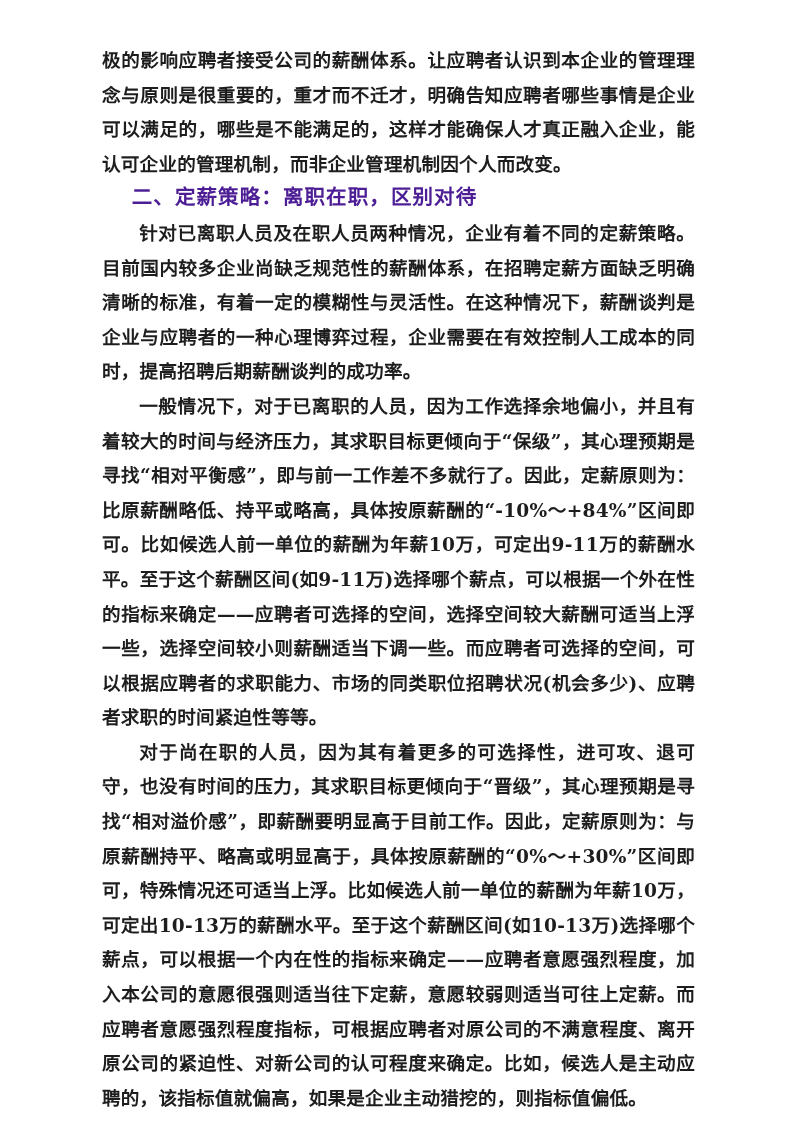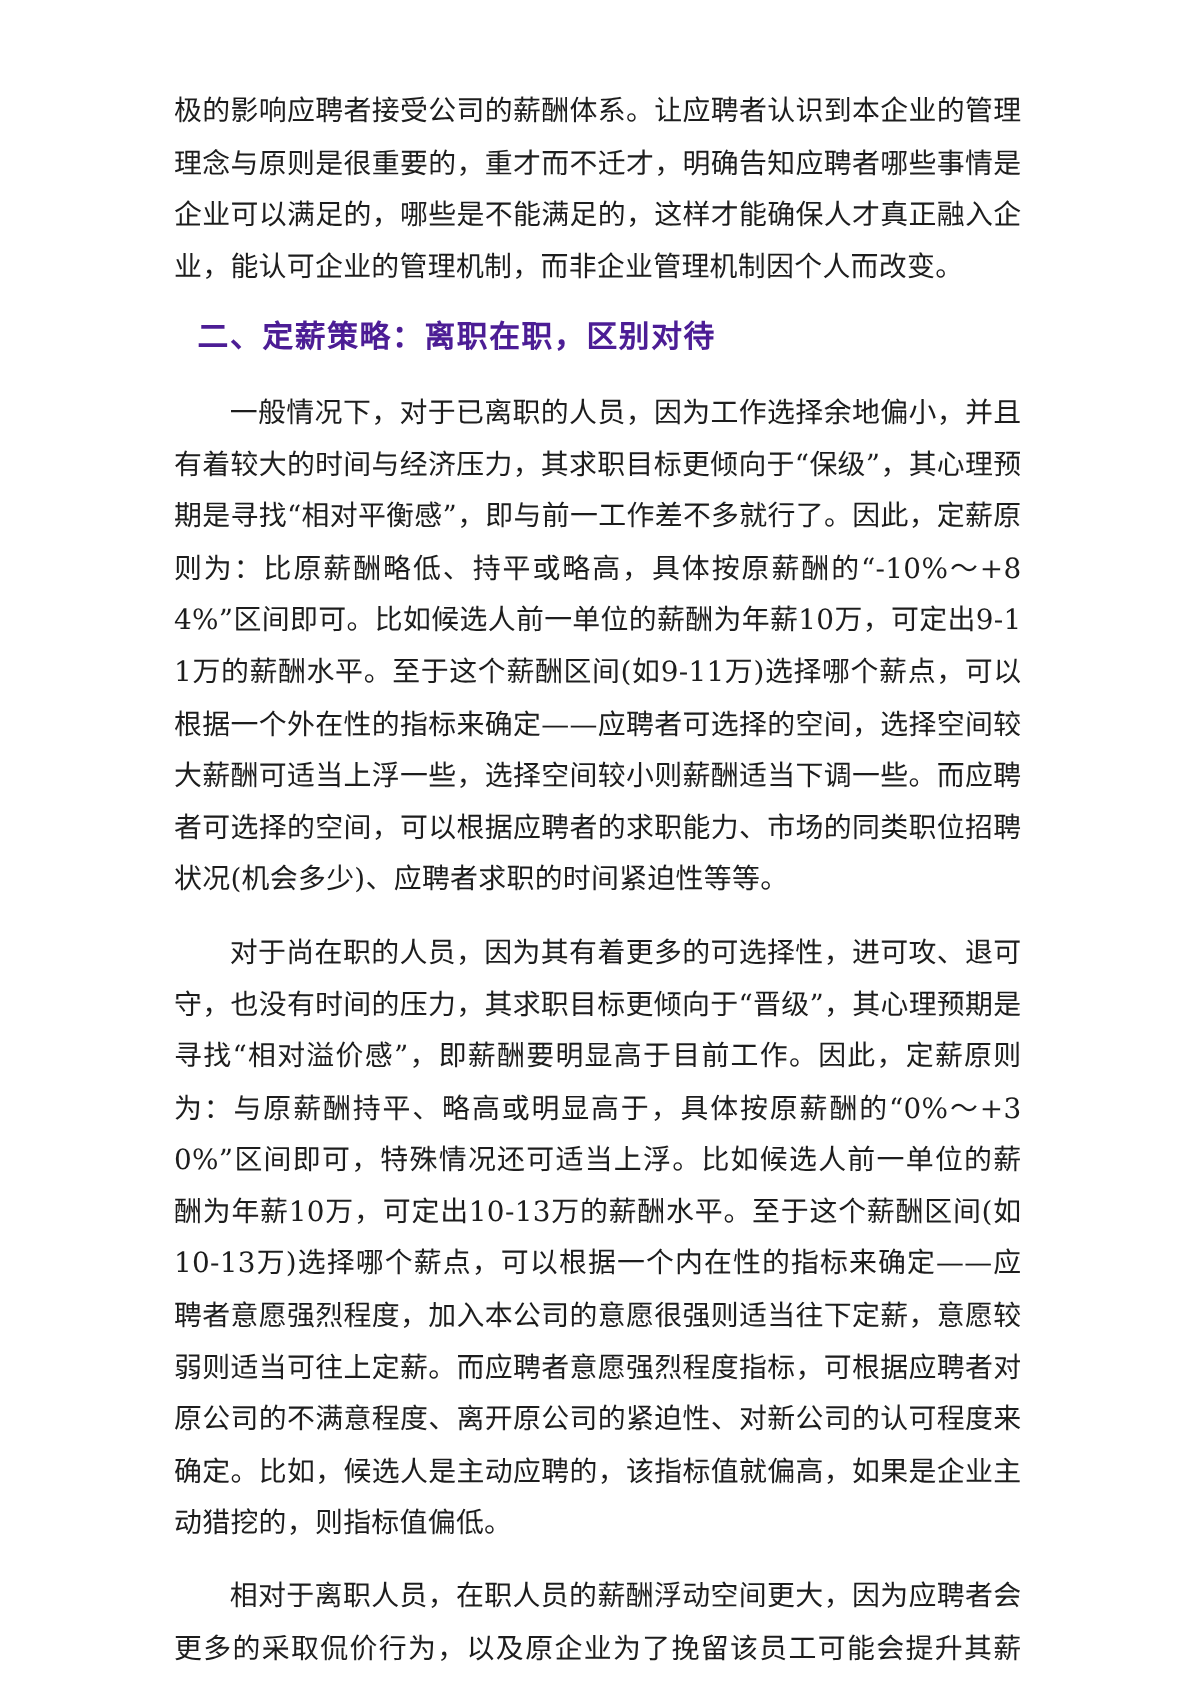--- a/index.html
+++ b/index.html
@@ -26,29 +26,30 @@
 
   .text-column {
     position: absolute;
     left: 102px;
     top: 44px;
     width: 593px;
   }
 
   
   .para {
-    margin: 14px;
+    margin: 0;
     font-size: 18.6px;
     line-height: 34.6px;
     text-align: justify;
     text-justify: inter-ideograph;
     text-indent: 2em;
     letter-spacing: 0.2px;
     color: #1d1d1d;
     word-break: break-all;
+    font-weight: bold;
   }
   .para.no-indent {
     text-indent: 0;
   }
 
   
   .section-heading {
     margin: 0;
     font-size: 20.5px;
     line-height: 34.6px;
@@ -77,20 +78,21 @@
 <body>
 
 <div class="page">
 
   <div class="text-column">
 
     <p class="para no-indent">极的影响应聘者接受公司的薪酬体系。让应聘者认识到本企业的管理理念与原则是很重要的，重才而不迁才，明确告知应聘者哪些事情是企业可以满足的，哪些是不能满足的，这样才能确保人才真正融入企业，能认可企业的管理机制，而非企业管理机制因个人而改变。</p>
 
     <h2 class="section-heading">二、定薪策略：离职在职，区别对待</h2>
 
+    <p class="para">针对已离职人员及在职人员两种情况，企业有着不同的定薪策略。目前国内较多企业尚缺乏规范性的薪酬体系，在招聘定薪方面缺乏明确清晰的标准，有着一定的模糊性与灵活性。在这种情况下，薪酬谈判是企业与应聘者的一种心理博弈过程，企业需要在有效控制人工成本的同时，提高招聘后期薪酬谈判的成功率。</p>
 
     <p class="para">一般情况下，对于已离职的人员，因为工作选择余地偏小，并且有着较大的时间与经济压力，其求职目标更倾向于“保级”，其心理预期是寻找“相对平衡感”，即与前一工作差不多就行了。因此，定薪原则为：比原薪酬略低、持平或略高，具体按原薪酬的“-10%～+84%”区间即可。比如候选人前一单位的薪酬为年薪10万，可定出9-11万的薪酬水平。至于这个薪酬区间(如9-11万)选择哪个薪点，可以根据一个外在性的指标来确定——应聘者可选择的空间，选择空间较大薪酬可适当上浮一些，选择空间较小则薪酬适当下调一些。而应聘者可选择的空间，可以根据应聘者的求职能力、市场的同类职位招聘状况(机会多少)、应聘者求职的时间紧迫性等等。</p>
 
     <p class="para">对于尚在职的人员，因为其有着更多的可选择性，进可攻、退可守，也没有时间的压力，其求职目标更倾向于“晋级”，其心理预期是寻找“相对溢价感”，即薪酬要明显高于目前工作。因此，定薪原则为：与原薪酬持平、略高或明显高于，具体按原薪酬的“0%～+30%”区间即可，特殊情况还可适当上浮。比如候选人前一单位的薪酬为年薪10万，可定出10-13万的薪酬水平。至于这个薪酬区间(如10-13万)选择哪个薪点，可以根据一个内在性的指标来确定——应聘者意愿强烈程度，加入本公司的意愿很强则适当往下定薪，意愿较弱则适当可往上定薪。而应聘者意愿强烈程度指标，可根据应聘者对原公司的不满意程度、离开原公司的紧迫性、对新公司的认可程度来确定。比如，候选人是主动应聘的，该指标值就偏高，如果是企业主动猎挖的，则指标值偏低。</p>
 
     <p class="para">相对于离职人员，在职人员的薪酬浮动空间更大，因为应聘者会更多的采取侃价行为，以及原企业为了挽留该员工可能会提升其薪酬，从而进一步抬升了其侃价能力。这类应聘者与已离职人员很大的不同在于其存在舍弃成本，即应聘者舍弃目前所拥有的东西的成本，包括企业平台、职位与权限、工作环境与同事关系、潜在晋升与加薪机会、年假、奖金、股权、工作地点、家庭关系等等。</p>
 
   </div>
 
 

